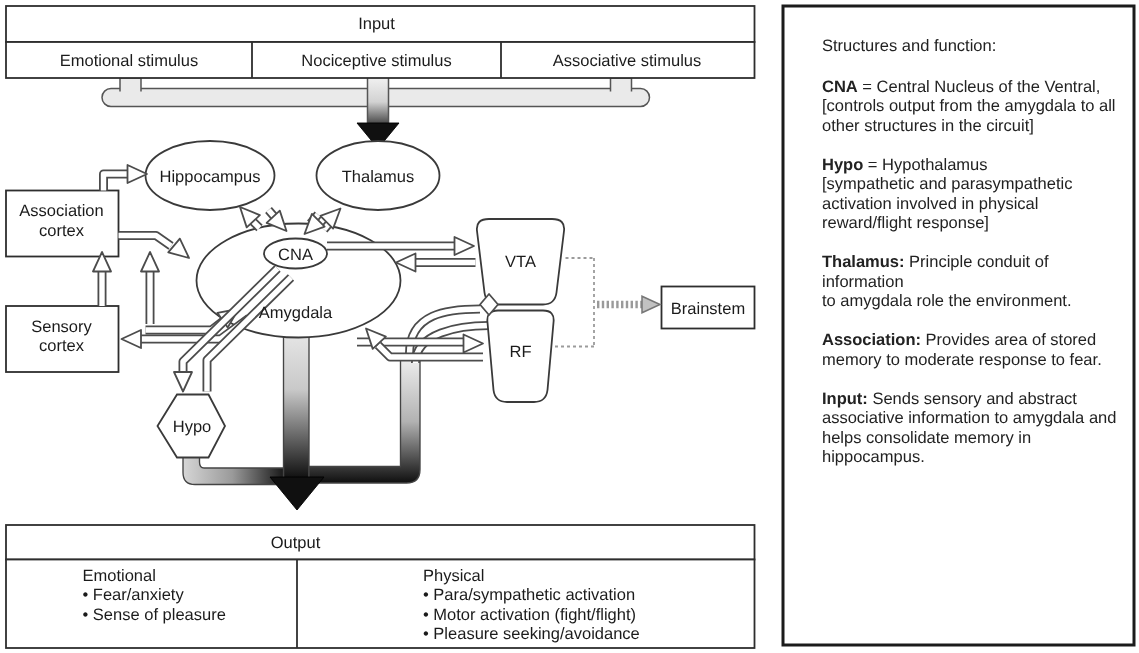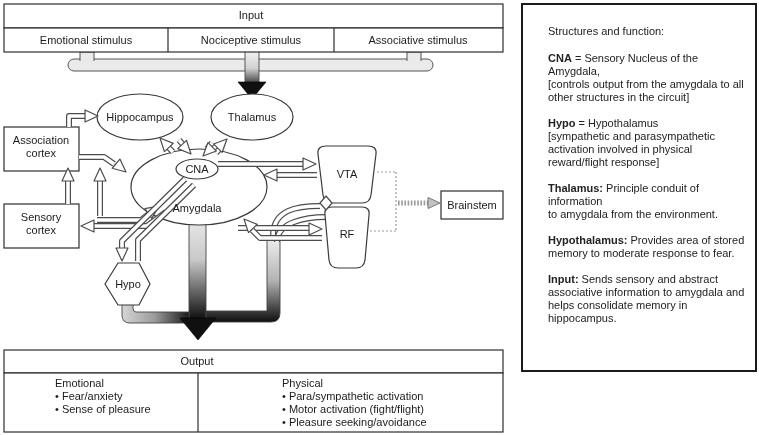--- a/index.html
+++ b/index.html
@@ -9,21 +9,21 @@
   svg text{font-family:"Liberation Sans",sans-serif;font-size:11px;fill:#1b1b1b;}
   .box{fill:#fff;stroke:#2e2e2e;stroke-width:1.2;}
   .node{fill:#fff;stroke:#3a3a3a;stroke-width:1.2;}
   .tube-o{fill:none;stroke:#4c4c4c;stroke-width:6;stroke-linejoin:round;stroke-linecap:butt;}
   .tube-i{fill:none;stroke:#fff;stroke-width:3.6;stroke-linejoin:round;stroke-linecap:butt;}
   .head{fill:#fff;stroke:#4c4c4c;stroke-width:1.2;stroke-linejoin:round;}
   .head-solid{fill:#101010;stroke:#000;stroke-width:0.6;}
   .dotted{fill:none;stroke:#9b9b9b;stroke-width:1.2;stroke-dasharray:2 2;}
   .hatch{fill:none;stroke:#9a9a9a;stroke-width:5;stroke-dasharray:1.6 1.6;}
   .grad-edge{stroke:#444;stroke-width:0.9;}
-  .panel{position:absolute;left:521px;top:3px;width:236px;height:369px;
+  .panel{position:absolute;left:521px;top:3px;width:236px;height:428px;
          border:2px solid #1b1b1b;box-sizing:border-box;
          padding:20px 8px 0 25px;font-size:11px;line-height:13px;color:#222;}
   .panel p{margin:0 0 13px 0;white-space:pre-line;}
   .panel .title{margin-bottom:14px;}
 </style>
 </head>
 <body>
 
 <svg id="diagram" width="515" height="435" viewBox="0 0 515 435">
   <defs>
@@ -193,27 +193,27 @@
   <text x="55" y="400">• Fear/anxiety</text>
   <text x="55" y="413">• Sense of pleasure</text>
   <text x="282" y="387">Physical</text>
   <text x="282" y="400">• Para/sympathetic activation</text>
   <text x="282" y="413">• Motor activation (fight/flight)</text>
   <text x="282" y="426">• Pleasure seeking/avoidance</text>
 </svg>
 
 <div class="panel">
   <p class="title">Structures and function:</p>
-  <p><b>CNA</b><span> = Sensory Nucleus of the Amygdala,
+  <p><b>CNA</b><span> = Central Nucleus of the Ventral,
 [controls output from the amygdala to all
 other structures in the circuit]</span></p>
   <p><b>Hypo</b><span> = Hypothalamus
 [sympathetic and parasympathetic
 activation involved in physical
 reward/flight response]</span></p>
   <p><b>Thalamus:</b><span> Principle conduit of information
-to amygdala from the environment.</span></p>
-  <p><b>Hypothalamus:</b><span> Provides area of stored
+to amygdala role the environment.</span></p>
+  <p><b>Association:</b><span> Provides area of stored
 memory to moderate response to fear.</span></p>
   <p><b>Input:</b><span> Sends sensory and abstract
 associative information to amygdala and
 helps consolidate memory in hippocampus.</span></p>
 </div>
 
 </body></html>

